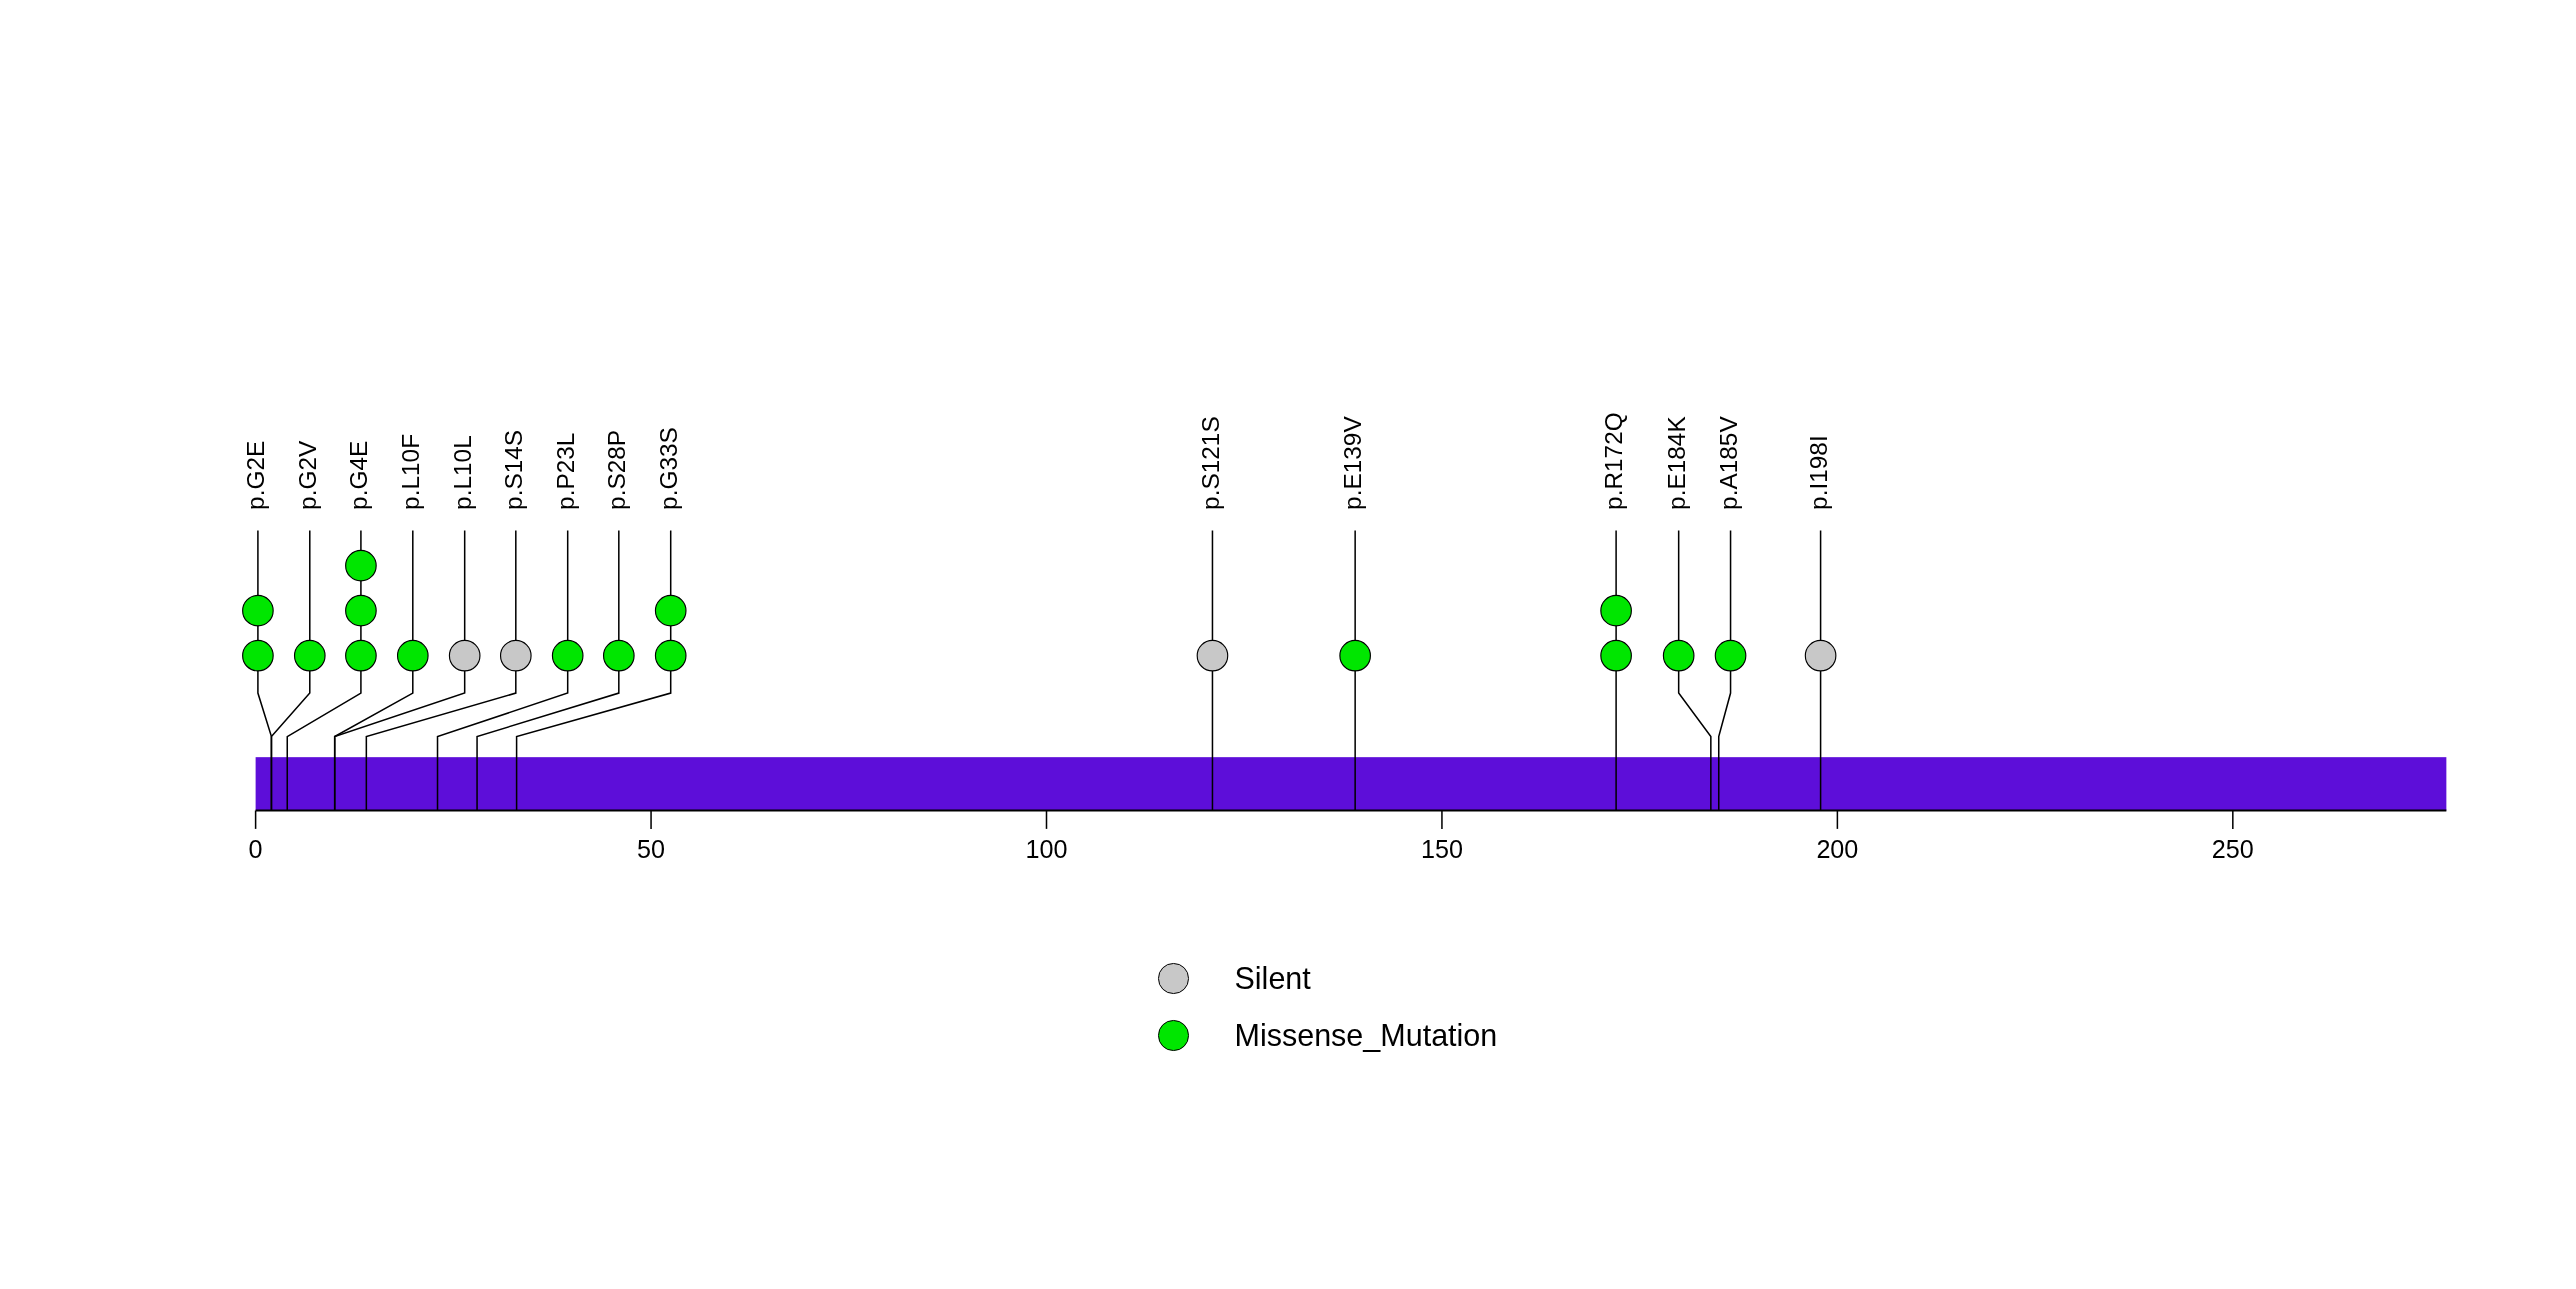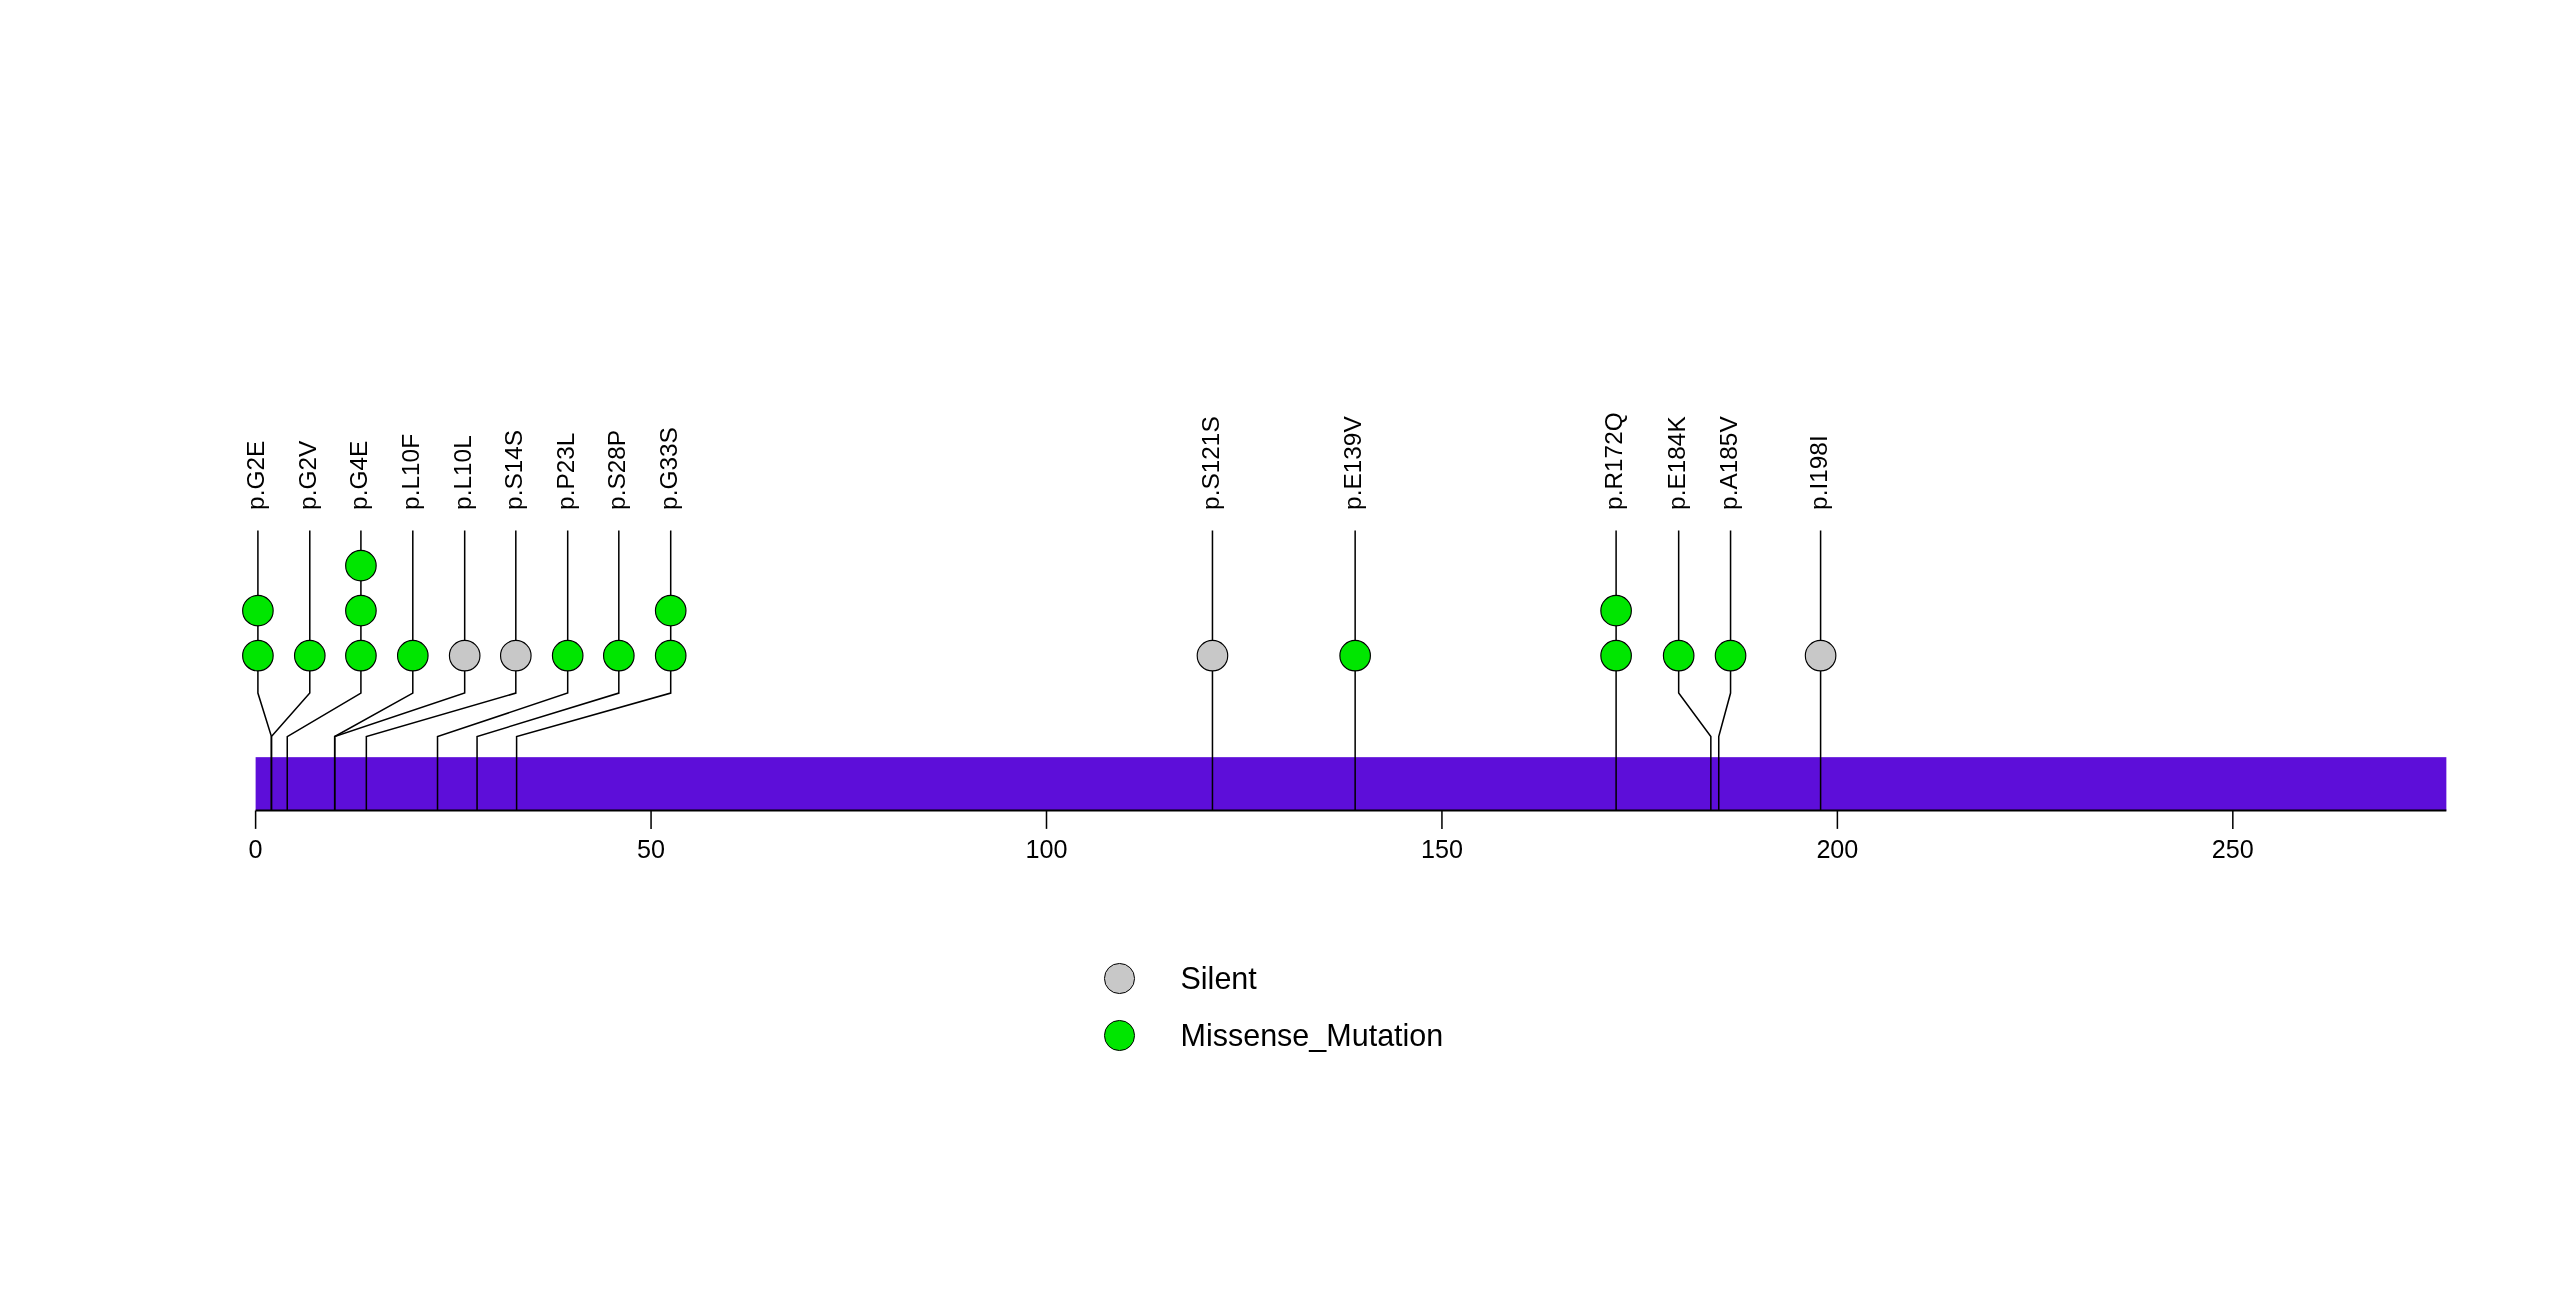--- a/index.html
+++ b/index.html
@@ -7,21 +7,21 @@
     position: relative;
     width: 2576px;
     height: 1290px;
     background: #ffffff;
     font-family: "Liberation Sans", sans-serif;
     overflow: hidden;
   }
   svg { position: absolute; left: 0; top: 0; }
   .legend {
     position: absolute;
-    left: 1104px;
+    left: 1158px;
     top: 960px;
   }
   .legend-row {
     display: flex;
     align-items: center;
     height: 37px;
     margin-bottom: 20px;
   }
   .legend-swatch {
     width: 30.5px;

